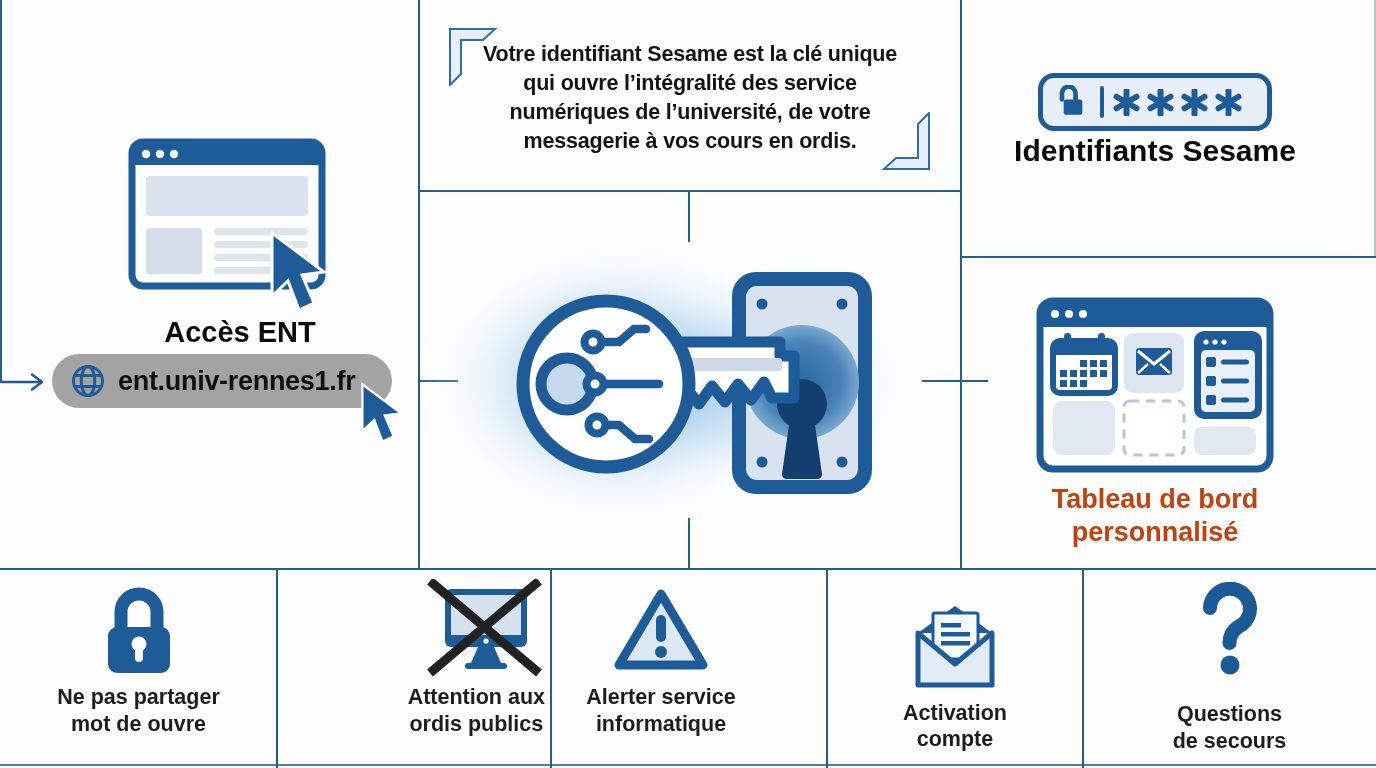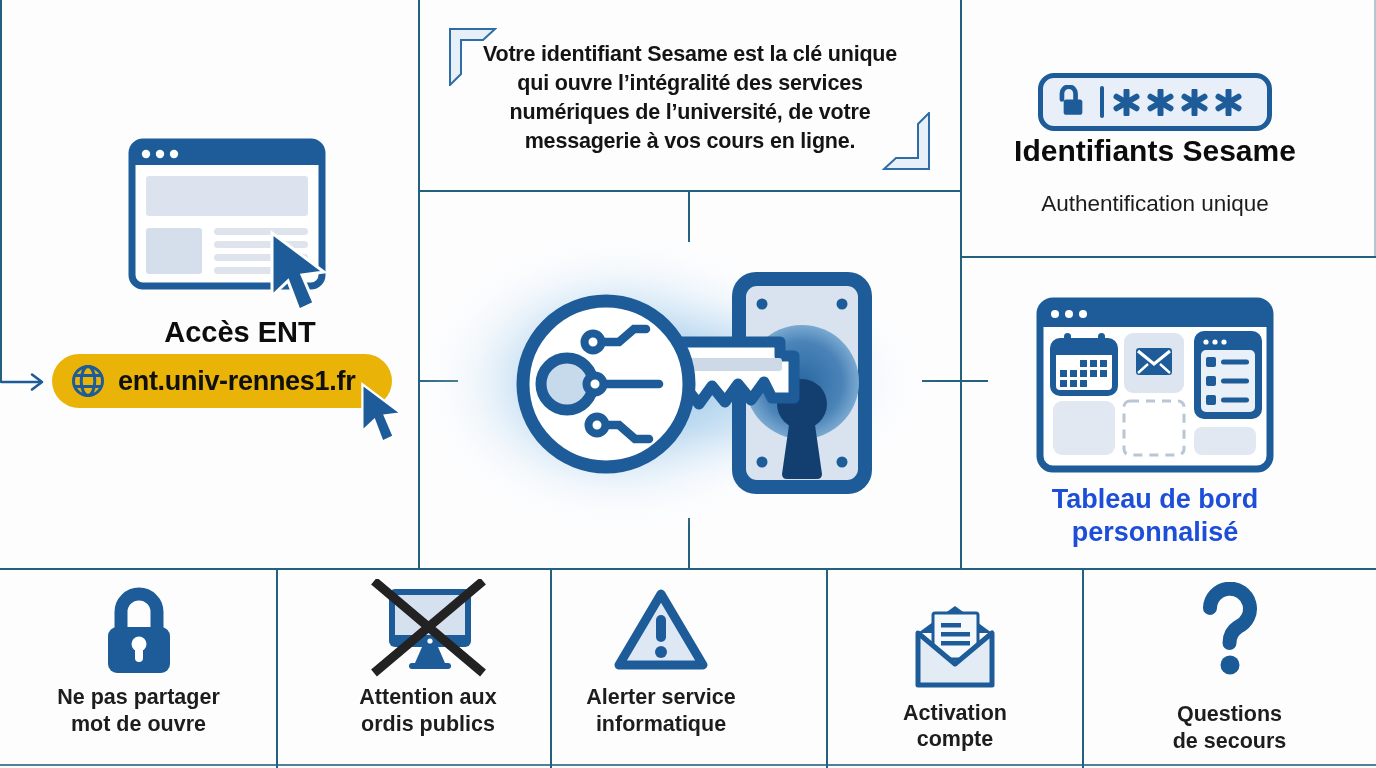--- a/index.html
+++ b/index.html
@@ -11,34 +11,34 @@
 
   .quote-text{position:absolute;left:440px;top:40px;width:500px;text-align:center;
               font-size:21.5px;line-height:29px;font-weight:700;color:#141414;letter-spacing:-0.2px;}
   .quote-text span{display:block;}
   .bracket{position:absolute;width:48px;height:58px;}
   .bracket.br{transform:rotate(180deg);}
 
   .access-title{position:absolute;left:85px;top:316px;width:310px;text-align:center;
                 font-size:29px;font-weight:800;color:#0d0d0d;}
   .url-pill{position:absolute;left:52px;top:354px;width:340px;height:54px;border-radius:27px;
-            background:#eab308;display:flex;align-items:center;gap:12px;padding-left:18px;box-sizing:border-box;}
+            background:#a3a3a3;display:flex;align-items:center;gap:12px;padding-left:18px;box-sizing:border-box;}
   .url-text{font-size:27px;font-weight:800;color:#101010;letter-spacing:-0.3px;}
 
   .pwd-box{position:absolute;left:1038px;top:73px;width:234px;height:58px;background:#e9eff8;
            border:5px solid #1d5c99;border-radius:16px;box-sizing:border-box;
            display:flex;align-items:center;padding-left:13px;}
   .caret{width:4px;height:32px;background:#1d5c99;border-radius:2px;margin:0 9px 0 10px;}
   .stars{display:flex;gap:7px;align-items:center;}
   .sesame-title{position:absolute;left:978px;top:134px;width:354px;text-align:center;
                 font-size:30px;font-weight:800;color:#0c0c0c;}
   .sesame-sub{position:absolute;left:978px;top:191px;width:354px;text-align:center;
               font-size:22.5px;font-weight:400;color:#1c1c1c;}
   .dash-label{position:absolute;left:985px;top:483px;width:340px;text-align:center;
-              font-size:27px;font-weight:700;line-height:33px;color:#1d4ed8;}
+              font-size:27px;font-weight:700;line-height:33px;color:#c2410c;}
   .dash-label span{display:block;}
 
   .tip{position:absolute;top:568px;height:200px;display:flex;flex-direction:column;align-items:center;padding-top:10px;box-sizing:border-box;}
   .tip-icon-wrap{height:102px;display:flex;align-items:center;justify-content:center;}
   .tip-label{margin-top:4px;text-align:center;font-size:21.5px;line-height:26.5px;font-weight:600;color:#1d1d1d;}
   .tip-label span{display:block;}
 </style>
 </head>
 <body>
 
@@ -63,23 +63,23 @@
   <div class="bline" style="left:688px;top:518px;width:2px;height:50px;"></div>
 
   <svg class="bracket abs" style="left:449px;top:28px;" viewBox="0 0 48 58">
     <polygon points="1,1 46,1 34,12 12,12 12,46 1,57" fill="#e7f0f9" stroke="#2e6da6" stroke-width="2"></polygon>
   </svg>
   <svg class="bracket br abs" style="left:882px;top:112px;" viewBox="0 0 48 58">
     <polygon points="1,1 46,1 34,12 12,12 12,46 1,57" fill="#e7f0f9" stroke="#2e6da6" stroke-width="2"></polygon>
   </svg>
   <div class="quote-text">
     <span>Votre identifiant Sesame est la clé unique</span>
-    <span>qui ouvre l’intégralité des services</span>
+    <span>qui ouvre l’intégralité des service</span>
     <span>numériques de l’université, de votre</span>
-    <span>messagerie à vos cours en ligne.</span>
+    <span>messagerie à vos cours en ordis.</span>
   </div>
 
   <svg class="abs" style="left:128px;top:138px;" width="198" height="152" viewBox="0 0 198 152">
     <rect x="4" y="4" width="190" height="144" rx="11" fill="#ffffff" stroke="#1d5c99" stroke-width="7"></rect>
     <path d="M4 27 v-12 a11 11 0 0 1 11 -11 h168 a11 11 0 0 1 11 11 v12 z" fill="#1d5c99"></path>
     <circle cx="18" cy="16" r="4.2" fill="#fff"></circle>
       <circle cx="32" cy="16" r="4.2" fill="#fff"></circle>
       <circle cx="46" cy="16" r="4.2" fill="#fff"></circle>
     <rect x="18" y="38" width="162" height="40" rx="3" fill="#dde3ee"></rect>
     <rect x="18" y="90" width="56" height="46" rx="3" fill="#d5deeb"></rect>
@@ -186,21 +186,20 @@
       <svg width="27" height="27" viewBox="0 0 27 27">
           <g stroke="#1d5c99" stroke-width="6" stroke-linecap="round">
             <path d="M13.5 2 V25"></path>
             <path d="M3.5 7.75 L23.5 19.25"></path>
             <path d="M23.5 7.75 L3.5 19.25"></path>
           </g>
         </svg>
     </div>
   </div>
   <div class="sesame-title">Identifiants Sesame</div>
-  <div class="sesame-sub">Authentification unique</div>
 
   <svg class="abs" style="left:1036px;top:297px;" width="238" height="176" viewBox="0 0 238 176">
     <rect x="4" y="4" width="230" height="168" rx="13" fill="#ffffff" stroke="#1d5c99" stroke-width="7"></rect>
     <path d="M4 30 v-13 a13 13 0 0 1 13 -13 h204 a13 13 0 0 1 13 13 v13 z" fill="#1d5c99"></path>
     <circle cx="19" cy="17" r="4" fill="#fff"></circle>
       <circle cx="33" cy="17" r="4" fill="#fff"></circle>
       <circle cx="47" cy="17" r="4" fill="#fff"></circle>
 
     <g>
       <rect x="28" y="36" width="7" height="16" rx="3.5" fill="#1d5c99"></rect>
@@ -261,21 +260,21 @@
         <circle cx="46" cy="63" r="7.5" fill="#fff"></circle>
         <rect x="42" y="66" width="8" height="15" rx="4" fill="#fff"></rect>
       </svg>
     </div>
     <div class="tip-label">
       <span>Ne pas partager</span>
         <span>mot de ouvre</span>
     </div>
   </div>
 
-  <div class="tip" style="left:291px;width:274px;">
+  <div class="tip" style="left:271px;width:274px;align-items:flex-end;">
     <div class="tip-icon-wrap">
       <svg width="122" height="100" viewBox="0 0 122 100">
         <rect x="22" y="10" width="82" height="58" rx="6" fill="#1d5c99"></rect>
         <rect x="28" y="16" width="70" height="40" fill="#d6e1ef"></rect>
         <circle cx="63" cy="62" r="2.6" fill="#fff"></circle>
         <path d="M55 68 h16 l7 16 h-30 z" fill="#1d5c99"></path>
         <rect x="42" y="84" width="42" height="6" rx="3" fill="#1d5c99"></rect>
         <path d="M7 2 L116 94 M116 2 L7 94" stroke="#222222" stroke-width="9"></path>
       </svg>
     </div>

